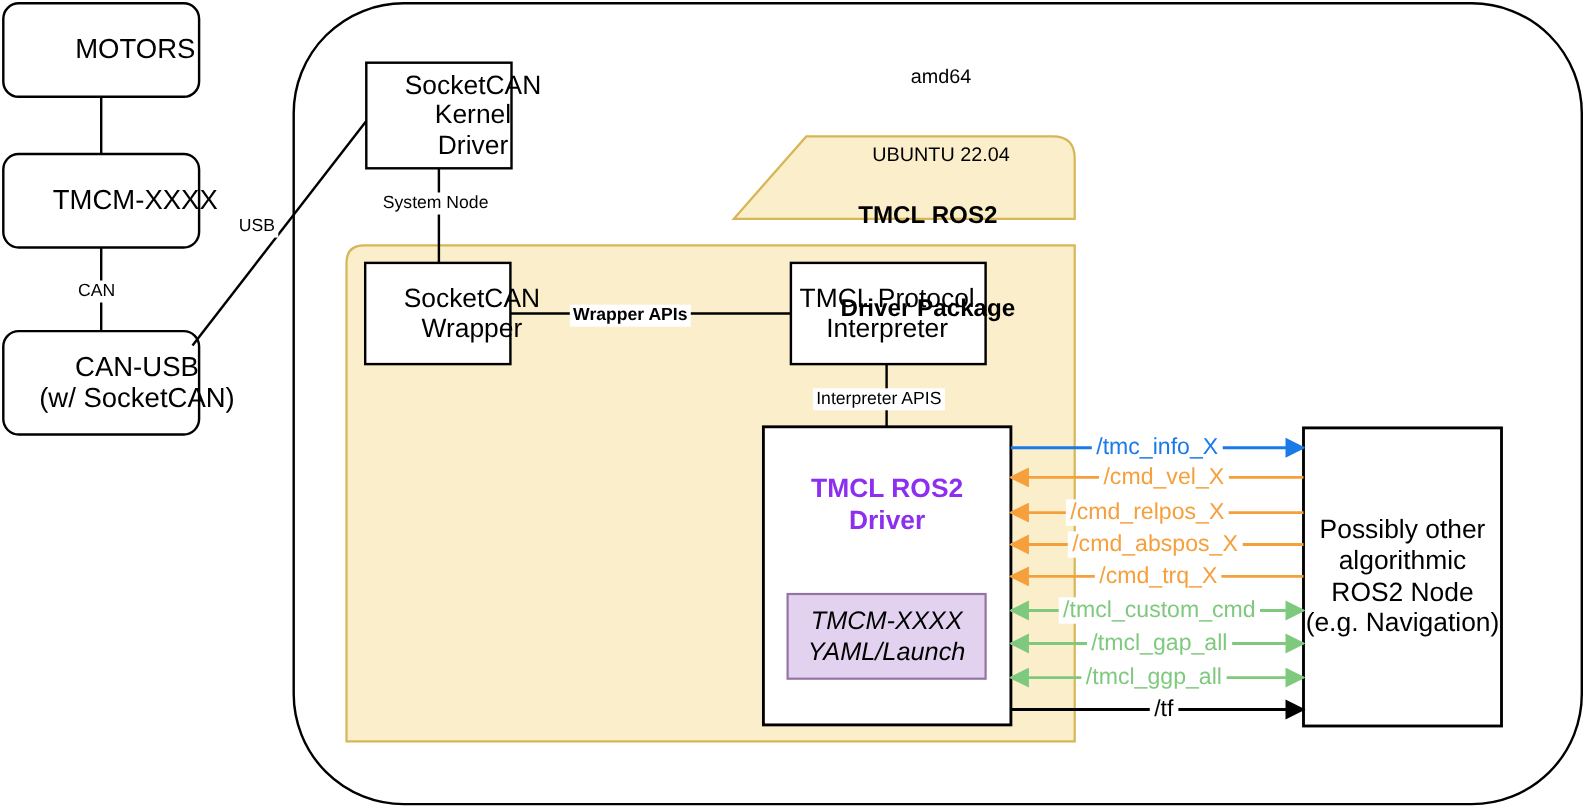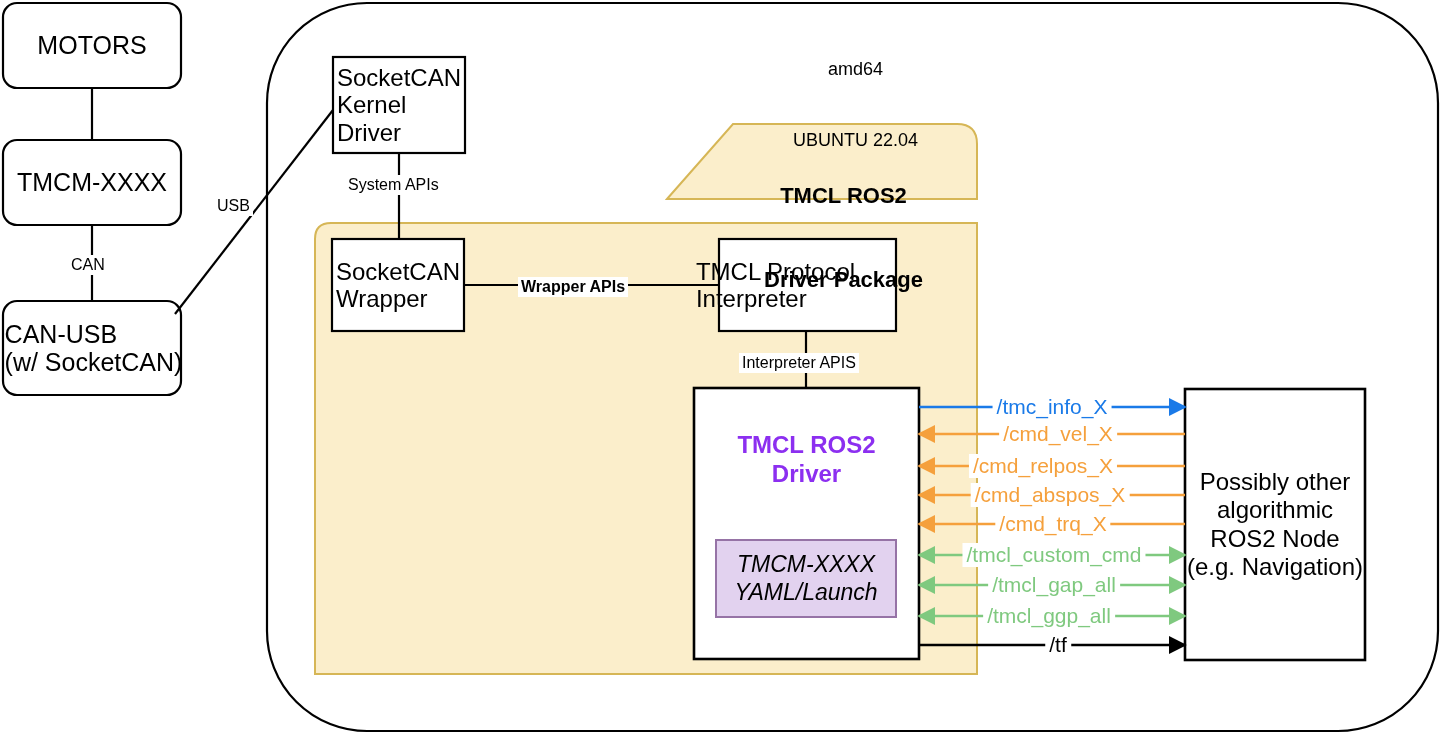--- a/index.html
+++ b/index.html
@@ -21,22 +21,24 @@
     left:0; top:0;
     width:1443px;
     height:738px;
     pointer-events:none;
   }
   .lbl{
     position:absolute;
     display:flex;
     align-items:center;
     justify-content:center;
+    text-align:center;
     line-height:1.14;
     white-space:pre;
+    margin-left:31px;
   }
   
   .dev-label{ font-size:25px; }
   
   .edge-label{
     position:absolute;
     background:#ffffff;
     font-size:16px;
     line-height:1.1;
     padding:1px 3px;
@@ -186,21 +188,21 @@
 (w/ SocketCAN)</div>
 
   <div class="edge-label" style="left:68px; top:255px;">CAN</div>
 
   <div class="edge-label" style="left:214px; top:196px;">USB</div>
 
   <div class="lbl box-label" style="left:333px; top:57px; width:132px; height:96px;">SocketCAN
 Kernel
 Driver</div>
 
-  <div class="edge-label" style="left:345px; top:175px;">System APIs</div>
+  <div class="edge-label" style="left:345px; top:175px;">System Node</div>
 
   <div class="lbl box-label" style="left:332px; top:239px; width:132px; height:92px;">SocketCAN
 Wrapper</div>
 
   <div class="edge-label" style="left:518px; top:277px;font-weight:bold;">Wrapper APIs</div>
 
   <div class="lbl box-label" style="left:687px; top:239px; width:177px; height:92px;">TMCL Protocol
 Interpreter</div>
 
   <div class="edge-label" style="left:739px; top:353px;">Interpreter APIS</div>

